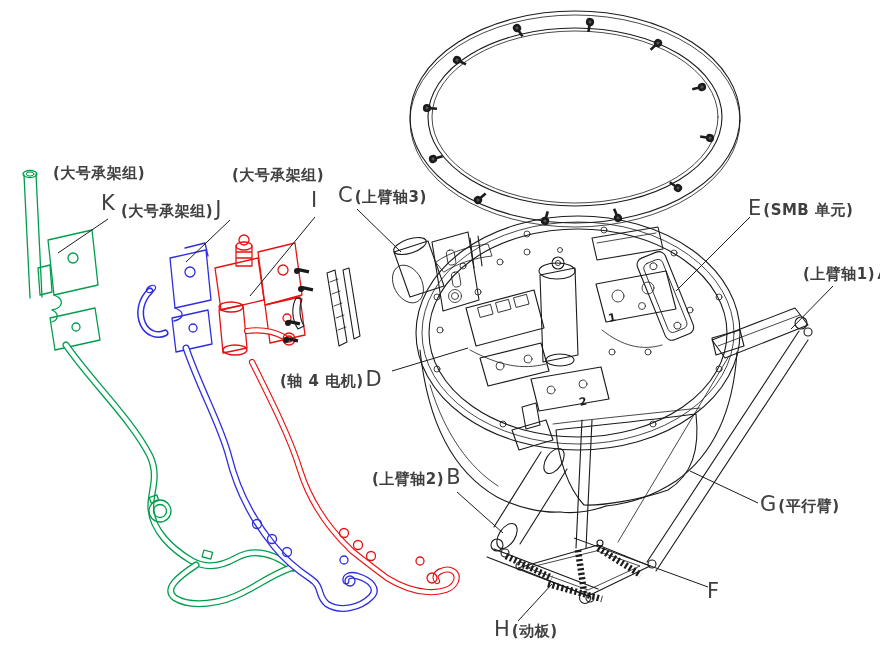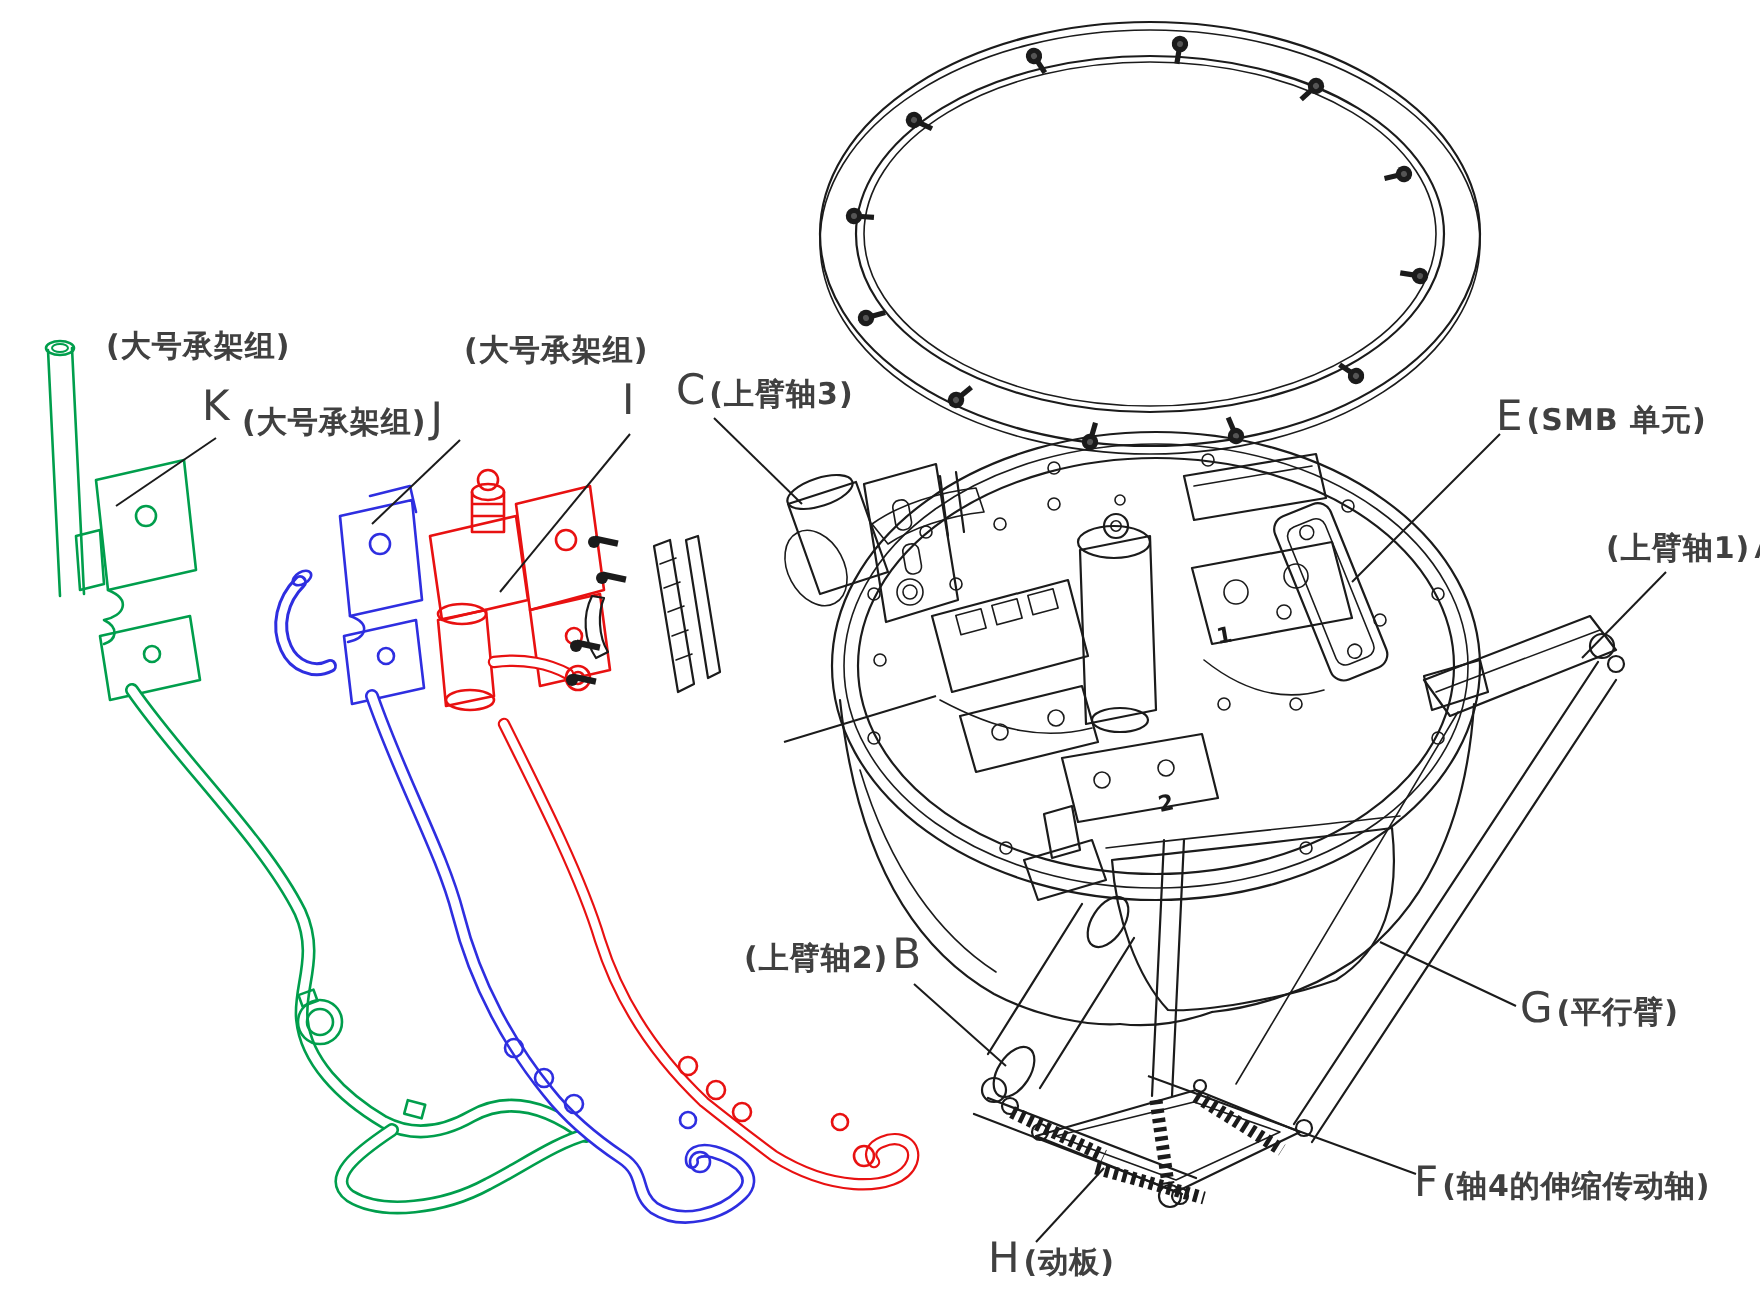--- a/index.html
+++ b/index.html
@@ -311,30 +311,33 @@
   <span class="cjk">(上臂轴3)</span>
 </div>
 <div class="lbl" style="left:748px;top:196px">
   <span class="letter">E</span>
   <span class="cjk">(SMB 单元)</span>
 </div>
 <div class="lbl" style="left:803px;top:260px">
   <span class="cjk">(上臂轴1)</span>
   <span class="letter">A</span>
 </div>
+<div class="lbl" style="left:280px;top:367px">
+  <span class="cjk">(轴 4 电机)</span>
+  <span class="letter">D</span>
+</div>
 <div class="lbl" style="left:372px;top:465px">
   <span class="cjk">(上臂轴2)</span>
   <span class="letter">B</span>
 </div>
 <div class="lbl" style="left:760px;top:492px">
   <span class="letter">G</span>
   <span class="cjk">(平行臂)</span>
 </div>
 <div class="lbl" style="left:707px;top:579px">
   <span class="letter">F</span>
-  <span class="cjk">(轴4的伸缩传动轴)</span>
 </div>
 <div class="lbl" style="left:494px;top:617px">
   <span class="letter">H</span>
   <span class="cjk">(动板)</span>
 </div>
 
 </div>
 
 </body></html>

